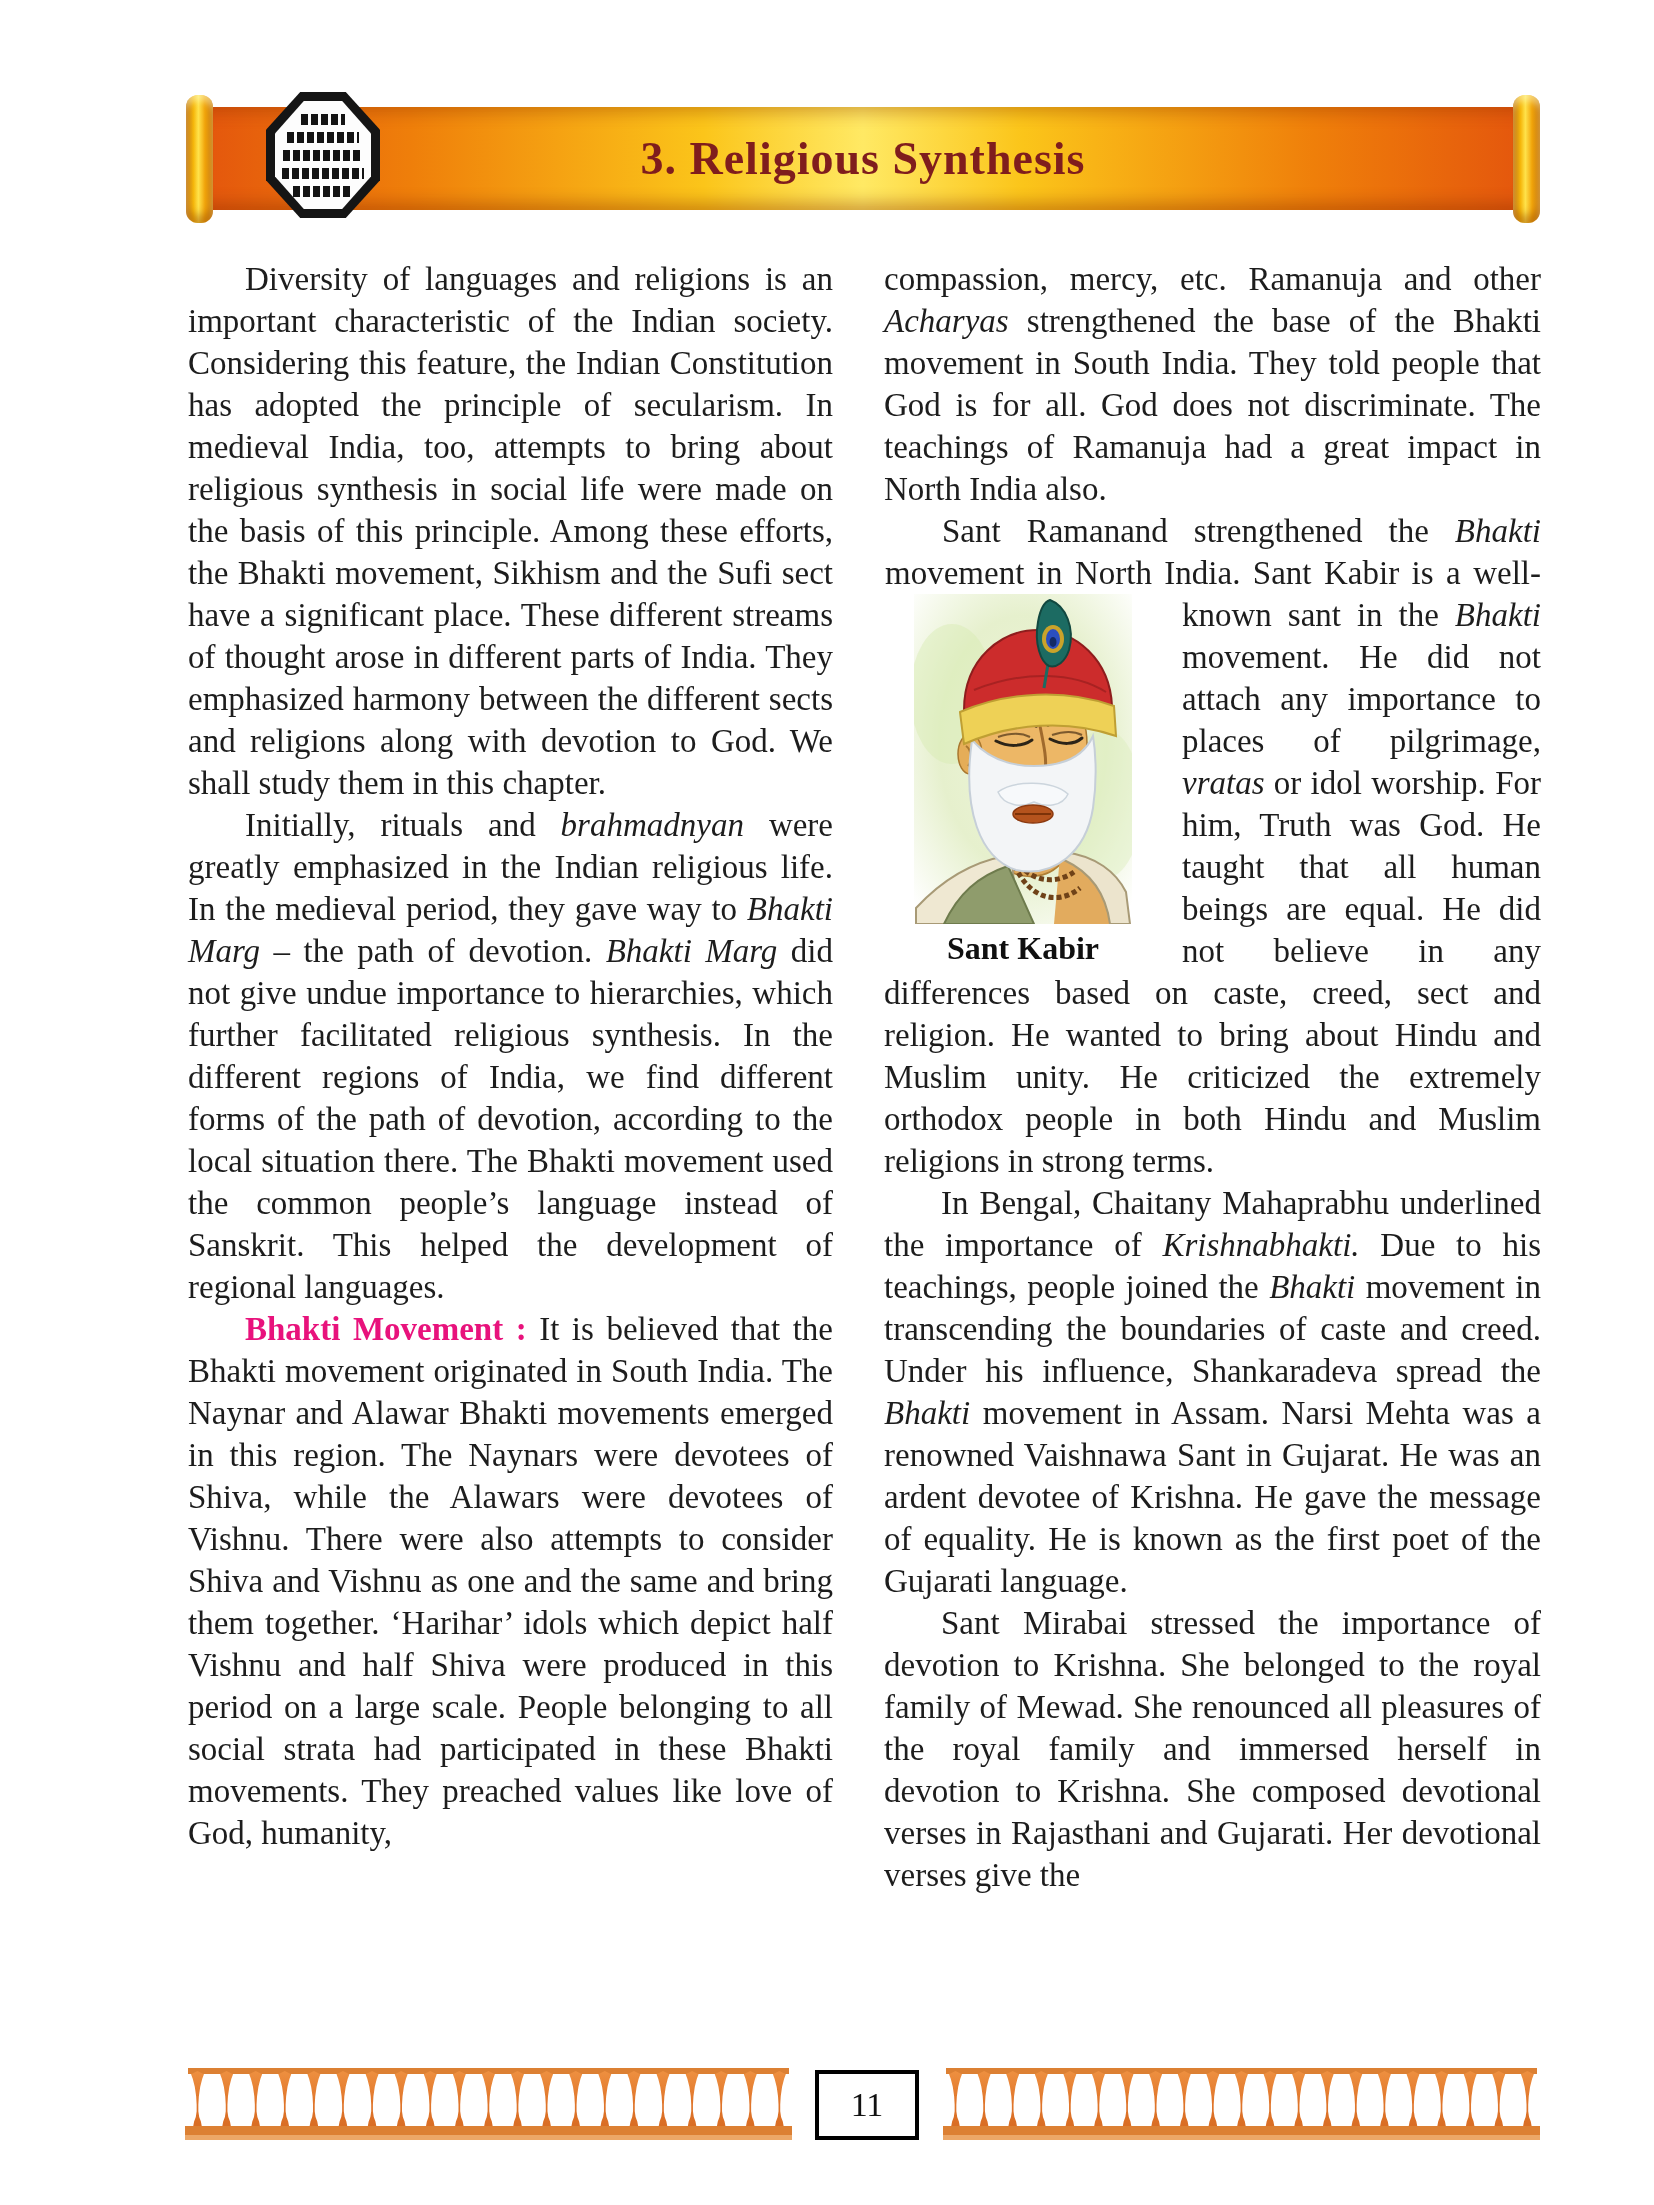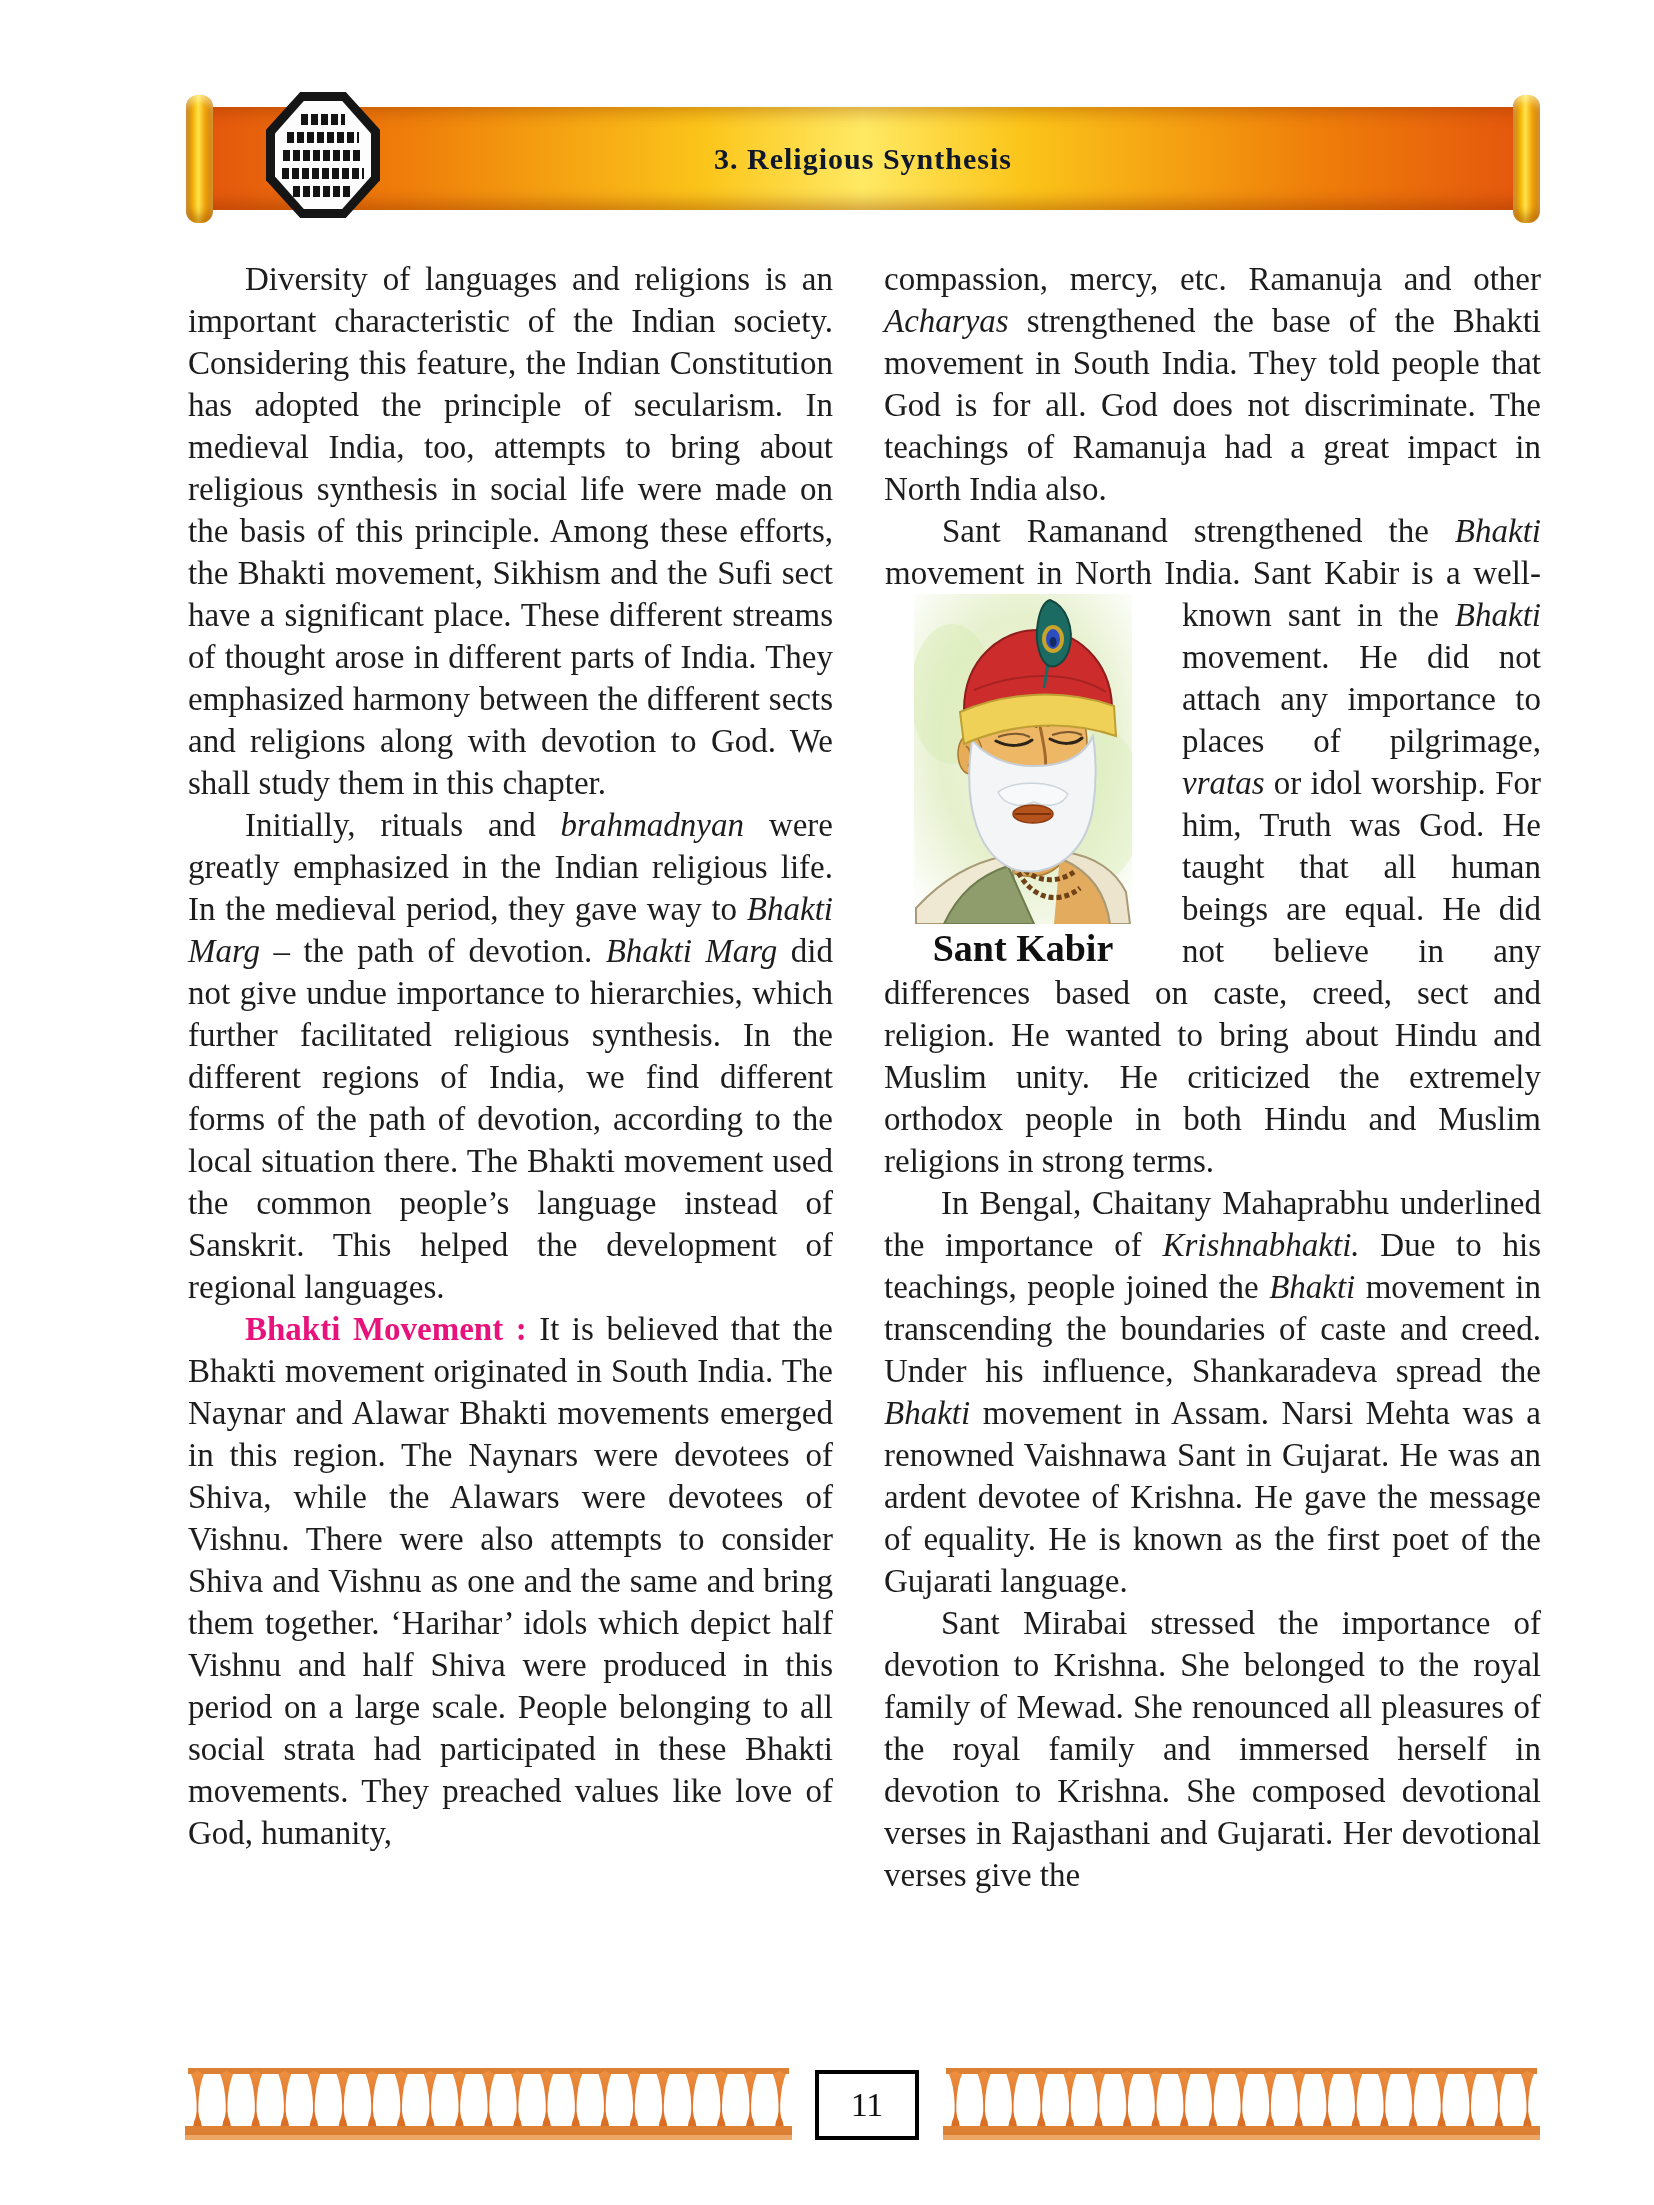--- a/index.html
+++ b/index.html
@@ -9,21 +9,21 @@
   
   .banner{position:absolute;left:186px;top:95px;width:1354px;height:128px;}
   .band{position:absolute;left:14px;right:14px;top:12px;height:103px;border-radius:3px;
         background:linear-gradient(90deg,#e4560d 0%,#ef7f0a 16%,#fbc51a 38%,#ffe964 50%,#fbc51a 62%,#ef7f0a 84%,#e4560d 100%);
         box-shadow:inset 0 8px 14px rgba(140,50,0,.28), inset 0 -9px 14px rgba(140,50,0,.33);}
   .rod{position:absolute;top:0;width:27px;height:128px;border-radius:12px;
        background:linear-gradient(90deg,#c8770a 0%,#f7b90d 28%,#ffe24a 46%,#f2a60c 70%,#cf7d08 100%);
        box-shadow:inset 0 6px 6px rgba(255,255,210,.5), inset 0 -8px 8px rgba(150,70,0,.45);}
   .rod-left{left:0;} .rod-right{right:0;}
   .chapter-title{margin:0;position:absolute;left:0;right:0;top:12px;height:103px;
-        font-size:30px;line-height:103px;font-weight:bold;text-align:center;color:#0f172a;letter-spacing:1px;}
+        font-size:46px;line-height:103px;font-weight:bold;text-align:center;color:#7f1d1d;letter-spacing:1px;}
   
   .seal{position:absolute;left:80px;top:-3px;width:114px;height:126px;background:#151515;
         clip-path:polygon(30% 0%,70% 0%,100% 30%,100% 70%,70% 100%,30% 100%,0% 70%,0% 30%);
         display:flex;align-items:center;justify-content:center;}
   .seal-inner{width:96px;height:108px;background:#fdfdfd;
         clip-path:polygon(30% 0%,70% 0%,100% 30%,100% 70%,70% 100%,30% 100%,0% 70%,0% 30%);
         padding-top:0;display:flex;flex-direction:column;justify-content:center;}
   .seal-row{height:11px;margin:3.5px auto;background:repeating-linear-gradient(90deg,#141414 0 7px,#fdfdfd 7px 10px);}
   .seal-row:nth-child(1){width:46%;}
   .seal-row:nth-child(2){width:74%;}
@@ -36,21 +36,21 @@
   .col-left{width:645px;}
   .col-right{width:657px;}
   p.para{margin:0;font-size:33px;line-height:42px;text-align:justify;color:#1d1d1d;}
   .indent{text-indent:57px;}
 
   
   .float-spacer{float:left;width:1px;height:84px;}
   .kabir-figure{float:left;clear:left;display:block;width:280px;height:374px;margin:0 18px 0 0;text-indent:0;}
   .kabir-img{display:block;margin-left:30px;width:218px;height:330px;}
   .kabir-caption{display:block;margin:4px 0 0 30px;width:218px;text-align:center;
-        font-weight:bold;font-size:38px;line-height:40px;color:#101010;}
+        font-weight:bold;font-size:32px;line-height:40px;color:#101010;}
 
   
   .bal{position:absolute;top:2068px;height:72px;}
   .bal-left{left:185px;width:607px;}
   .bal-right{left:943px;width:597px;}
   .rail-top{position:absolute;top:0;left:3px;right:3px;height:6px;background:#dc8033;}
   .rail-bottom{position:absolute;bottom:5px;left:0;right:0;height:9px;background:#dc8033;}
   .rail-base{position:absolute;bottom:0;left:0;right:0;height:5px;background:#eca767;}
   .track{position:absolute;top:3px;bottom:13px;left:4px;right:4px;display:flex;justify-content:space-between;}
   .baluster{width:17px;height:100%;background:linear-gradient(180deg,#ee9040 0%,#e0762b 55%,#d96d24 100%);

